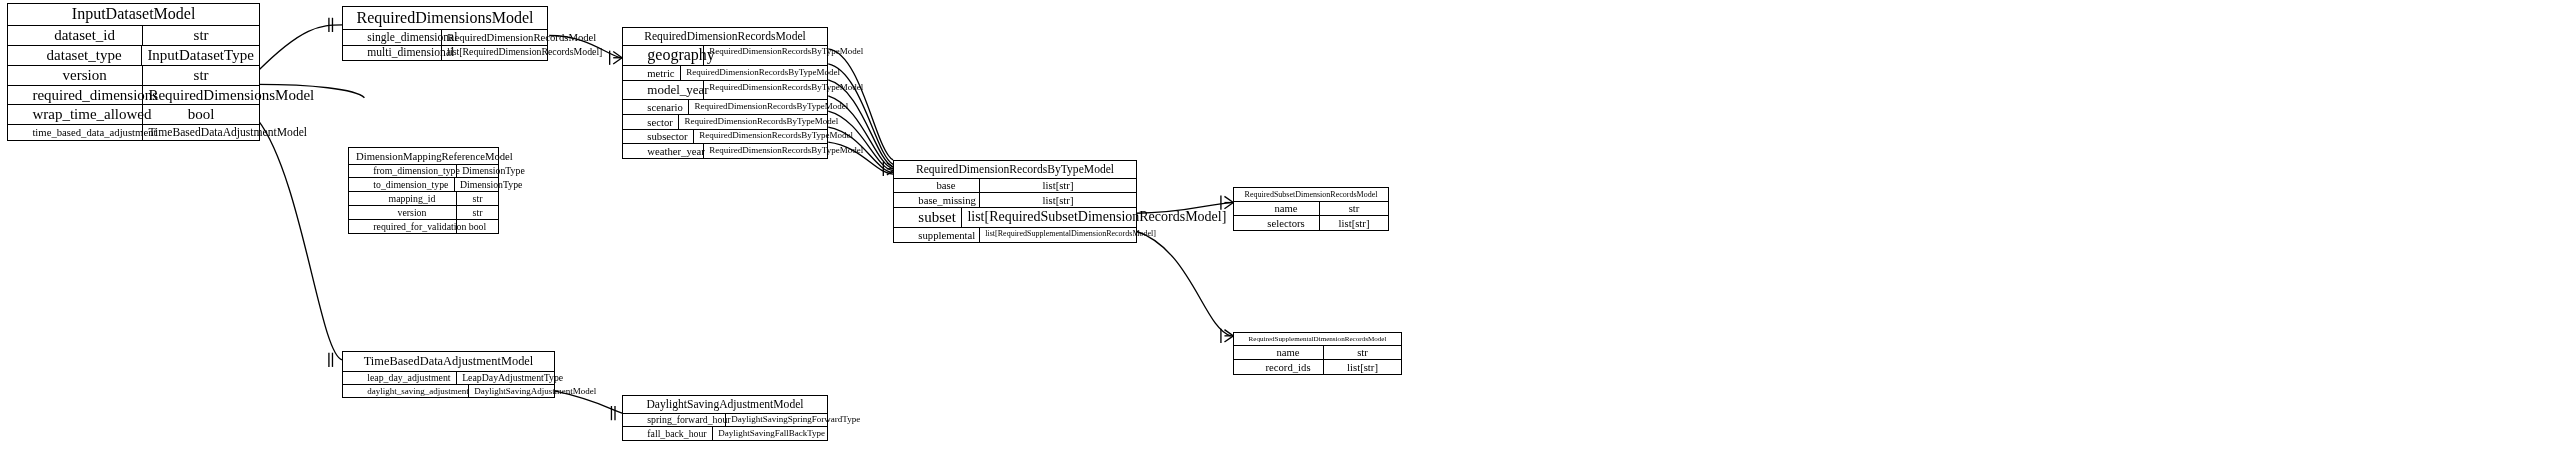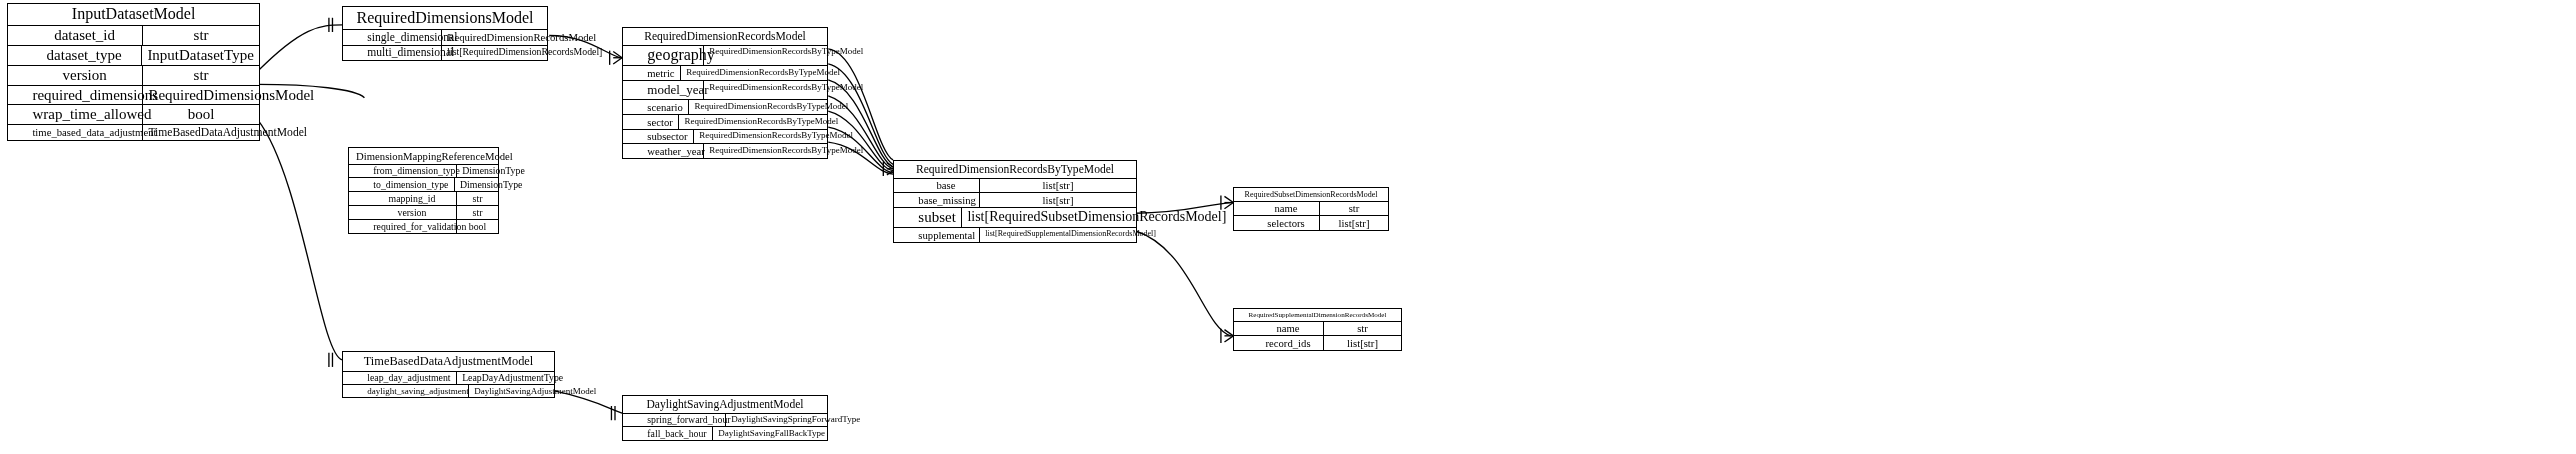--- a/index.html
+++ b/index.html
@@ -240,21 +240,21 @@
   <div class="entity-row">
       <div class="cell left" style="width:67px;font-size:10.7px">name</div>
       <div class="cell" style="flex:1;font-size:10.7px">str</div>
     </div>
   <div class="entity-row">
       <div class="cell left" style="width:67px;font-size:10.7px">selectors</div>
       <div class="cell" style="flex:1;font-size:10.7px">list[str]</div>
     </div>
 </div>
 
-<div class="entity" style="left:1233px; top:308px; width:169px;">
+<div class="entity" style="left:1233px; top:332px; width:169px;">
   <div class="entity-title" style="font-size:7.1px">RequiredSupplementalDimensionRecordsModel</div>
   <div class="entity-row">
       <div class="cell left" style="width:71px;font-size:10.7px">name</div>
       <div class="cell" style="flex:1;font-size:10.7px">str</div>
     </div>
   <div class="entity-row">
       <div class="cell left" style="width:71px;font-size:10.7px">record_ids</div>
       <div class="cell" style="flex:1;font-size:10.7px">list[str]</div>
     </div>
 </div>

